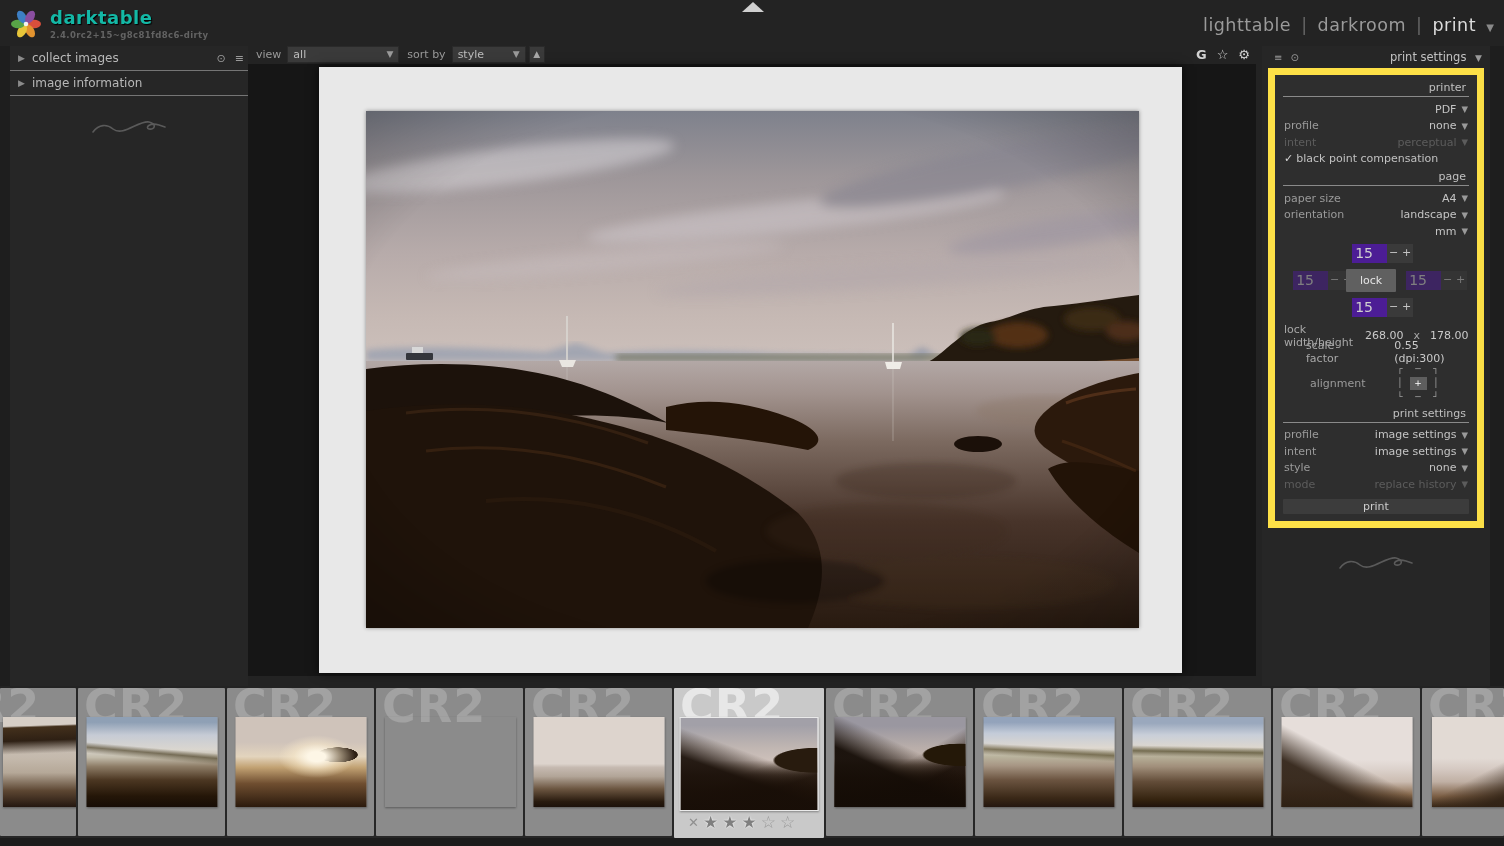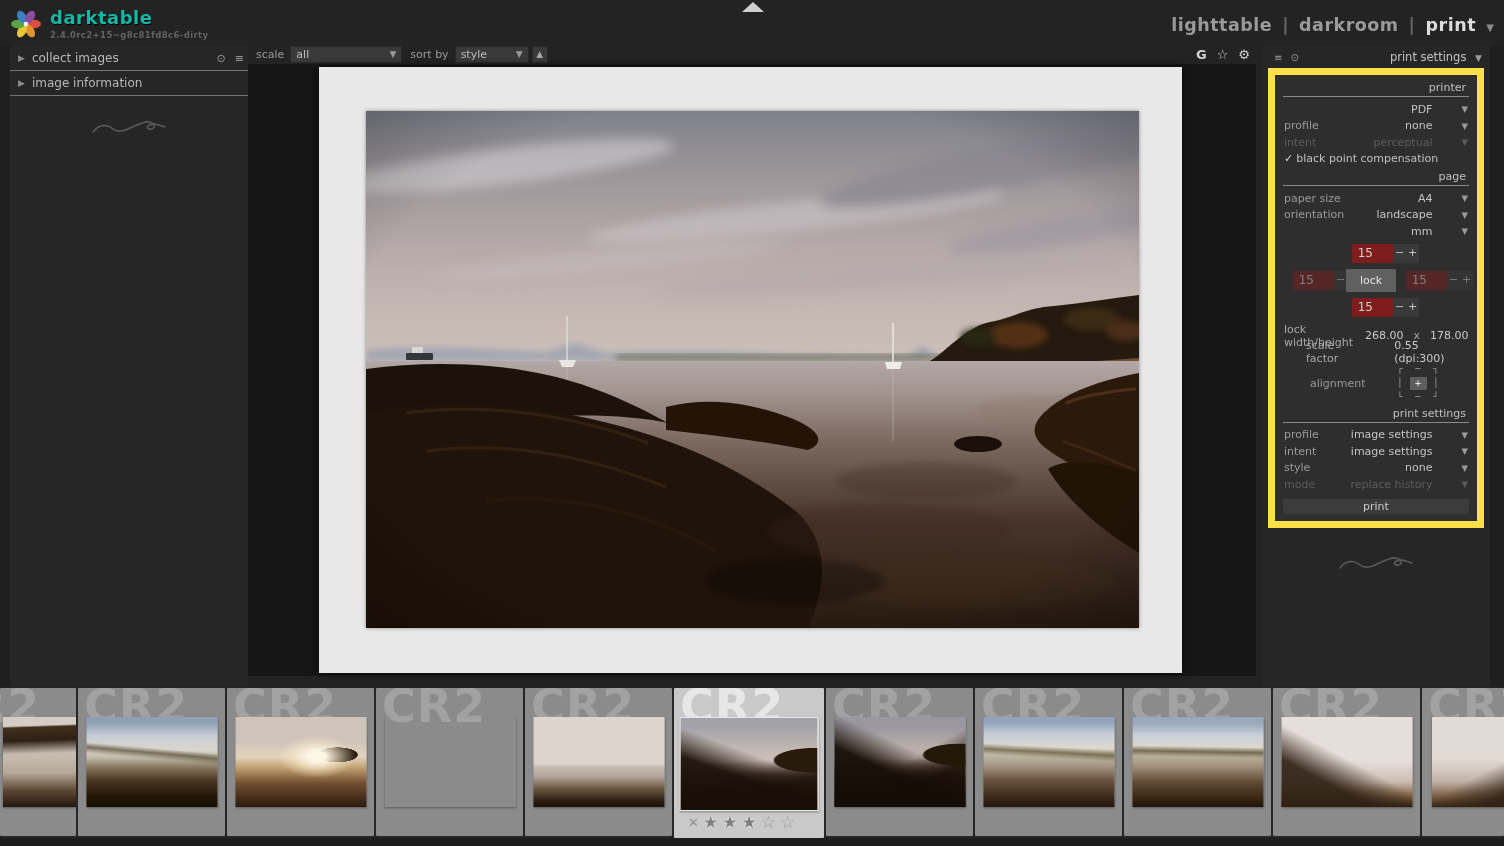--- a/index.html
+++ b/index.html
@@ -6,21 +6,21 @@
   .app{position:relative;width:1504px;height:846px;background:#232323;overflow:hidden;
        font-family:"DejaVu Sans",sans-serif;font-size:11px;color:#9e9e9e;user-select:none;}
 
   
   .header{position:absolute;left:0;top:0;width:1504px;height:46px;background:#232323;}
   .logo-wrap{position:absolute;left:8px;top:6px;display:flex;}
   .logo{width:36px;height:36px;}
   .title-block{margin-left:6px;}
   .app-title{font-size:18px;font-weight:bold;color:#14b8a6;letter-spacing:.5px;line-height:24px;text-shadow:1px 1px 1px #000;}
   .app-version{font-size:8.5px;font-weight:bold;color:#636363;letter-spacing:.4px;}
-  .views{position:absolute;right:28px;top:15px;font-size:17.5px;color:#9a9a9a;letter-spacing:.5px;font-weight:bold;}
+  .views{position:absolute;right:28px;top:15px;font-size:17.5px;color:#9a9a9a;letter-spacing:.5px;}
   .views .view-item{cursor:pointer;}
   .views .current{color:#dcdcdc;}
   .views .sep{color:#666;margin:0 10px;}
   .views-caret{position:absolute;right:10px;top:22px;color:#8a8a8a;font-size:10px;}
 
   
   .tri{position:absolute;width:0;height:0;}
   .tri-up{left:742px;top:2px;border-left:11px solid transparent;border-right:11px solid transparent;border-bottom:10px solid #cfcfcf;}
   .tri-down{left:742px;top:834px;border-left:11px solid transparent;border-right:11px solid transparent;border-top:10px solid #cfcfcf;}
   .tri-left{left:0px;top:335px;border-top:10px solid transparent;border-bottom:10px solid transparent;border-right:9px solid #c2c2c2;}
@@ -56,29 +56,29 @@
   .right-gutter{position:absolute;left:1490px;top:46px;width:14px;height:640px;background:#1e1e1e;}
   .right-panel{position:absolute;left:1262px;top:46px;width:228px;height:640px;background:#262626;}
   .rp-header{display:flex;align-items:center;height:22px;padding:0 8px 0 12px;color:#b5b5b5;}
   .rp-header .hic{color:#9a9a9a;margin-right:8px;font-size:10px;cursor:pointer;}
   .rp-title{margin-left:auto;font-size:11.5px;color:#c2c2c2;cursor:pointer;}
   .rp-title .caret{font-size:9px;color:#9a9a9a;margin-left:5px;}
   .rp-box{margin:0 6px 0 6px;background:#2e2e2e;border:7px solid #fde047;padding:3px 7px 7px;}
   .sect{height:15px;text-align:right;color:#c0c0c0;border-bottom:1px solid #8a8a8a;margin:3px 1px 4px;padding-right:3px;font-size:11px;}
   .row{display:flex;align-items:center;height:16.5px;padding:0 2px;}
   .row .lbl{color:#9a9a9a;}
-  .row .val{margin-left:auto;color:#c4c4c4;cursor:pointer;display:flex;align-items:center;gap:24px;}
+  .row .val{margin-left:auto;color:#c4c4c4;cursor:pointer;display:flex;align-items:center;}
   .row .val .caret{font-size:8.5px;color:#9a9a9a;margin-left:5px;}
   .row.dim .lbl,.row.dim .val,.row.dim .caret{color:#5c5c5c;}
   .row .check{color:#d8d8d8;margin-right:3px;font-size:11px;}
   .row.chk{color:#c0c0c0;}
 
   .margins{position:relative;height:84px;margin-top:4px;}
   .spin{position:absolute;display:flex;height:19px;cursor:pointer;}
-  .spin .sval{width:21px;background:#7f1d1d;color:#cfcfcf;font-size:12px;text-align:right;line-height:19px;padding-right:20px;}
+  .spin .sval{width:21px;background:#4c1d95;color:#cfcfcf;font-size:14px;text-align:right;line-height:19px;padding-right:14px;}
   .spin .sbtn{width:13px;background:#3a3a3a;color:#c4c4c4;text-align:center;line-height:18px;font-size:11px;}
   .spin.disabled{opacity:.5;}
   .spin-top{left:70px;top:0;}
   .spin-left{left:11px;top:27px;}
   .spin-right{left:124px;top:27px;}
   .spin-bottom{left:70px;top:54px;}
   .lock-btn{position:absolute;left:64px;top:25px;width:50px;height:23px;background:#606060;color:#e4e4e4;
             text-align:center;line-height:23px;font-size:11px;border-radius:1px;cursor:pointer;}
 
   .wh-row{display:flex;align-items:center;height:16px;padding:0 2px;color:#a8a8a8;}
@@ -194,21 +194,21 @@
     <div class="lp-header">
       <span class="exp">▶</span>
       <span>image information</span>
     </div>
     <svg class="flourish" width="80" height="28" viewBox="0 0 80 28">
       <path d="M4,18 C10,10 18,10 24,15 C34,23 50,6 60,8 C68,10 66,16 60,15 C56,14 60,8 70,11 L76,13" fill="none" stroke="#5a5a5a" stroke-width="1.6" stroke-linecap="round"></path>
     </svg>
   </div>
 
   <div class="center-toolbar">
-    <span class="ct-label">scale</span>
+    <span class="ct-label">view</span>
     <div class="select sel-view">
       <span>all</span>
       <span class="sel-caret">▼</span>
     </div>
     <span class="ct-label">sort by</span>
     <div class="select sel-sort">
       <span>style</span>
       <span class="sel-caret">▼</span>
     </div>
     <div class="sq-btn">▲</div>

